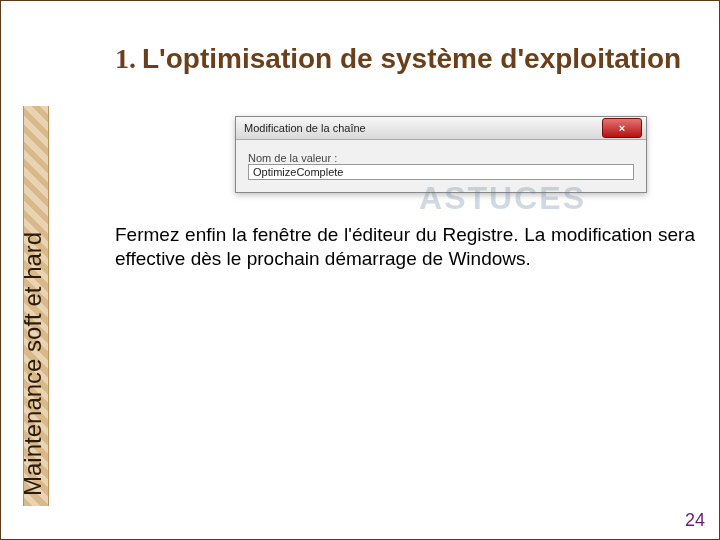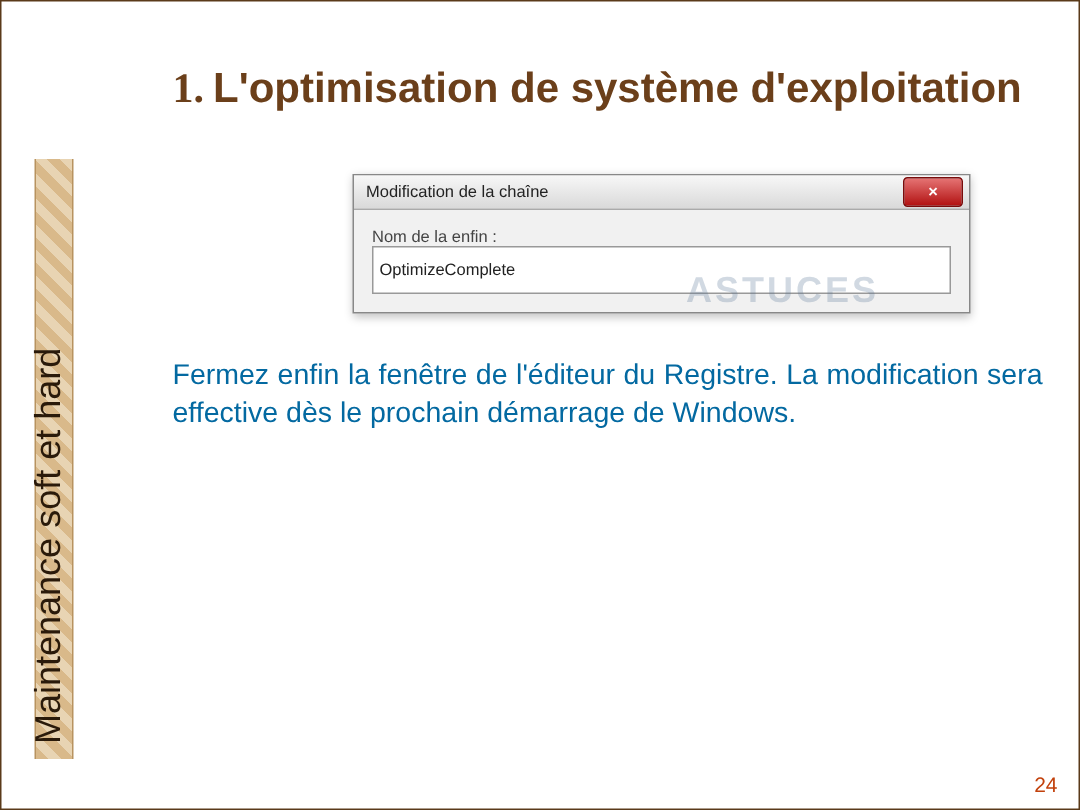--- a/index.html
+++ b/index.html
@@ -48,45 +48,45 @@
   .close-btn{
     width:38px;height:18px;border-radius:3px;
     background:linear-gradient(#e57373,#b21212);
     border:1px solid #7a0c0c;
     display:flex;align-items:center;justify-content:center;
     color:#fff;font-weight:bold;font-size:11px;cursor:pointer;
   }
   .dlg-body{padding:8px 12px 12px 12px;position:relative}
   .fld-label{font-size:11px;color:#444;margin-top:4px}
   .fld-input{
-    width:100%;height:32px;background:#fff;border:1px solid #999;
+    width:100%;height:16px;background:#fff;border:1px solid #999;
     font-size:11px;padding:1px 4px;box-sizing:border-box;color:#222;
   }
   .watermark{
-    position:absolute;right:60px;top:40px;font-size:24px;font-weight:bold;
+    position:absolute;right:60px;top:40px;font-size:32px;font-weight:bold;
     color:rgba(90,120,150,.28);letter-spacing:2px;pointer-events:none;
     font-family:Arial,sans-serif;
   }
   .btn-row{display:flex;justify-content:flex-end;gap:8px;margin-top:12px}
   .win-btn{
     min-width:64px;height:20px;border:1px solid #888;border-radius:3px;
     background:linear-gradient(#fdfdfd,#e3e3e3);
     font-size:11px;display:flex;align-items:center;justify-content:center;
     cursor:pointer;
   }
   .cursor{
     width:14px;height:18px;margin-left:-10px;margin-top:-4px;
     align-self:flex-end;
   }
   .body-text{
-    font-size:19px;color:#0369a1;text-align:justify;line-height:1.28;
+    font-size:19px;color:#000000;text-align:justify;line-height:1.28;
     margin-top:30px;max-width:580px;
   }
   .pagenum{
-    position:absolute;right:14px;bottom:8px;font-size:14px;color:#c2410c;
+    position:absolute;right:14px;bottom:8px;font-size:18px;color:#701a75;
   }
 </style>
 </head>
 <body>
 
 <div class="strip"></div>
 <div class="sidebar-label">Maintenance soft et hard</div>
 
 <div class="main">
   <h1>
@@ -95,21 +95,21 @@
 
   <div class="dialog">
     <div class="dlg-titlebar">
       <span class="t">Modification de la chaîne</span>
       <div class="close-btn">
         <span>×</span>
       </div>
     </div>
     <div class="dlg-body">
       <div class="watermark">ASTUCES</div>
-      <div class="fld-label">Nom de la enfin :</div>
+      <div class="fld-label">Nom de la valeur :</div>
       <input class="fld-input" readonly="" value="OptimizeComplete" style="">
     </div>
   </div>
 
   <div class="body-text">Fermez enfin la fenêtre de l'éditeur du Registre. La modification sera effective dès le prochain démarrage de Windows.</div>
 </div>
 
 <div class="pagenum">24</div>
 
 </body></html>

